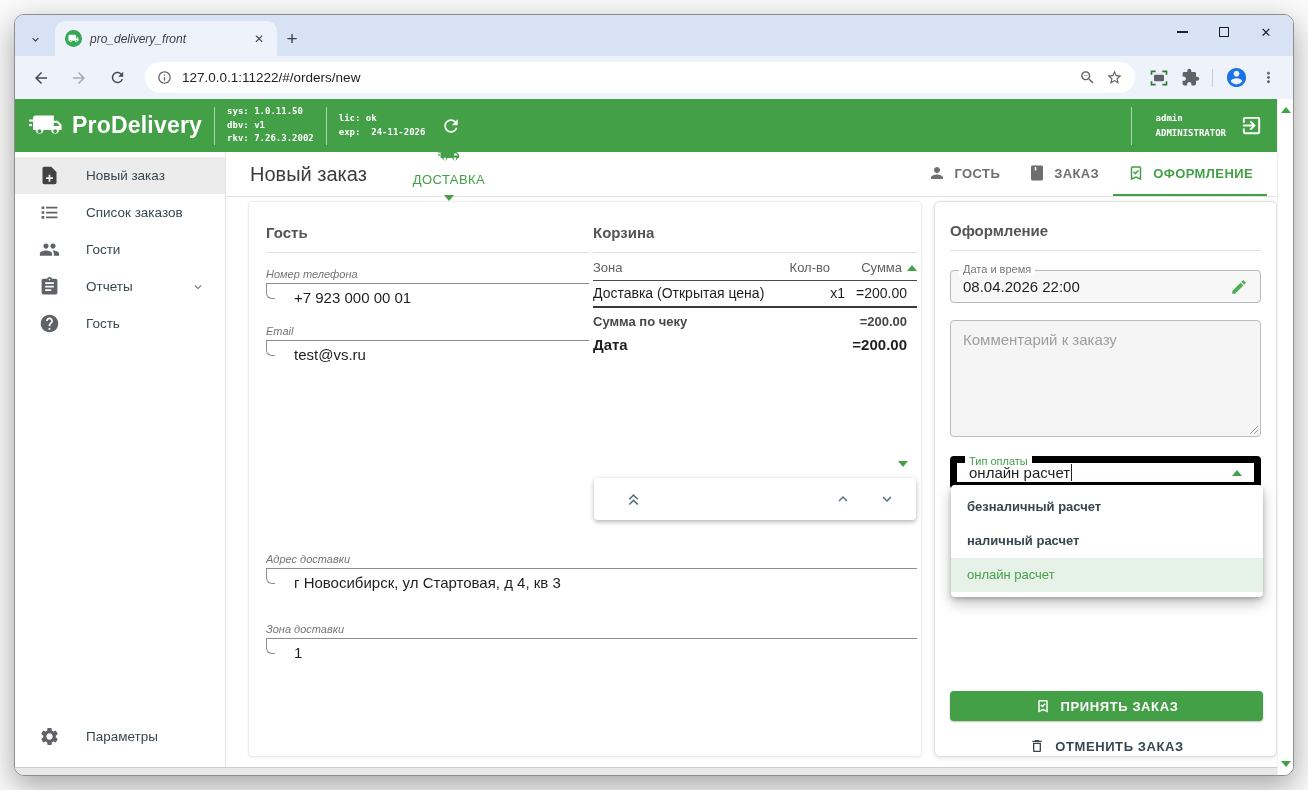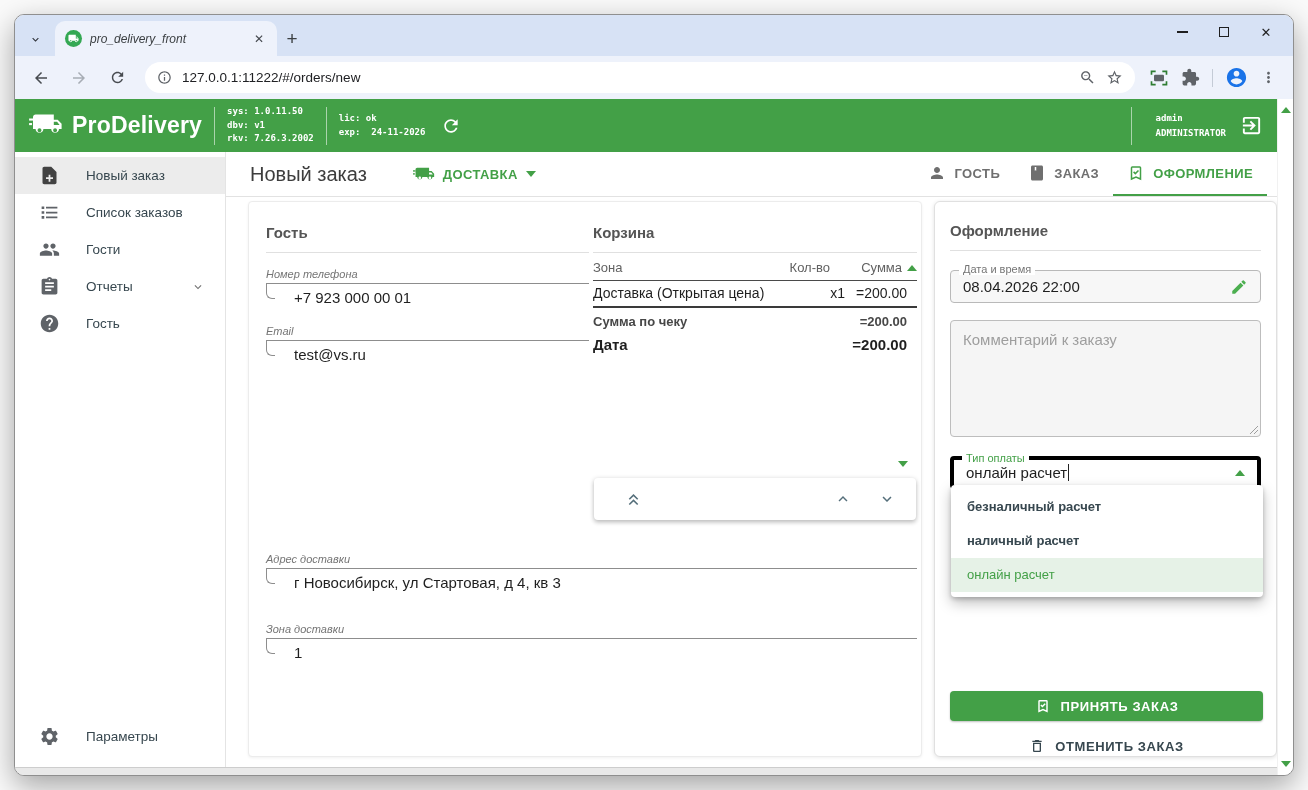--- a/index.html
+++ b/index.html
@@ -25,37 +25,37 @@
   .toolbar { height:43px; background:#eef2fb; display:flex; align-items:center; padding:0 12px; gap:10px; flex:none; }
   .nav-ic { width:28px; height:28px; display:flex; align-items:center; justify-content:center; }
   .urlpill { flex:1; height:31px; background:#fff; border-radius:16px; display:flex; align-items:center; padding:0 12px; gap:10px; margin:0 4px; }
   .url-text { font-size:13.5px; color:#202124; flex:1; }
   .tb-right { display:flex; align-items:center; gap:12px; padding-right:4px; }
   .tb-sep { width:1px; height:18px; background:#c4cbd6; }
   
   .appwrap { flex:1; display:flex; min-height:0; }
   .appcol { flex:1; display:flex; flex-direction:column; min-width:0; }
   .appbar { height:53px; background:#43a047; display:flex; align-items:center; padding:0 14px; color:#fff; flex:none; }
-  .brand { display:flex; gap:9px; font-size:23px; font-weight:bold; letter-spacing:.2px; }
+  .brand { display:flex; align-items:center; gap:9px; font-size:23px; font-weight:bold; letter-spacing:.2px; }
   .vsep { width:1px; height:38px; background:rgba(255,255,255,.55); margin:0 12px; }
   .sysinfo { font-family:"DejaVu Sans Mono", monospace; font-size:9px; font-weight:bold; line-height:1.5; white-space:pre; }
   .refresh { margin-left:16px; display:flex; }
   .userblk { text-align:left; font-family:"DejaVu Sans Mono", monospace; font-size:9px; font-weight:bold; line-height:1.6; margin:0 14px 0 12px; }
   
   .appbody { flex:1; display:flex; min-height:0; background:#fff; }
   .sidebar { width:211px; border-right:1px solid #e4e4e4; display:flex; flex-direction:column; padding-top:5px; flex:none; }
   .sbitem { height:37px; display:flex; align-items:center; padding:0 14px 0 24px; gap:26px; font-size:13.5px; color:#37474f; cursor:pointer; }
   .sbitem.active { background:#ececec; }
   .sbitem .grow { flex:1; }
   .sb-spacer { flex:1; }
   .sbbottom { margin-bottom:12px; }
   .main { flex:1; display:flex; flex-direction:column; min-width:0; }
   .mainhdr { height:45px; border-bottom:1px solid #e2e2e2; display:flex; align-items:center; padding-left:24px; flex:none; }
   .pagetitle { font-size:20px; color:#3d3d3d; }
-  .delivery { margin-left:46px; display:flex; align-items:center; gap:8px; color:#43a047; font-size:13px; font-weight:bold; letter-spacing:.4px; cursor:pointer; }
+  .delivery { margin-left:46px; display:flex; align-items:center; gap:8px; color:#43a047; font-size:13px; font-weight:normal; letter-spacing:.4px; cursor:pointer;flex-direction:column; }
   .caret-dn { width:0; height:0; border-left:5px solid transparent; border-right:5px solid transparent; border-top:6px solid #43a047; }
   .caret-up { width:0; height:0; border-left:5px solid transparent; border-right:5px solid transparent; border-bottom:6px solid #43a047; }
   .tabs { margin-left:auto; display:flex; height:100%; margin-right:10px; }
   .ttab { display:flex; align-items:center; gap:8px; padding:0 14px; font-size:13px; font-weight:bold; letter-spacing:.4px;
           color:#6f6f6f; border-bottom:2px solid transparent; cursor:pointer; }
   .ttab.active { color:#43a047; border-bottom-color:#43a047; }
   .content { flex:1; position:relative; min-height:0; }
   
   .lcard { position:absolute; left:22px; top:4px; width:674px; bottom:10px; background:#fff; border:1px solid #ececec; border-radius:4px; box-shadow:0 1px 3px rgba(0,0,0,.06); }
   .sect-title { font-size:15px; font-weight:bold; color:#555; padding-bottom:11px; border-bottom:1px solid #e0e0e0; }
@@ -82,21 +82,21 @@
            border-radius:6px; box-shadow:0 1px 4px rgba(0,0,0,.12); padding:20px 15px 0; }
   .fset { position:relative; border:1px solid #b9b9b9; border-radius:4px; height:33px; display:flex; align-items:center;
           padding:0 12px; background:#f7f7f7; margin-top:19px; }
   .fset-legend { position:absolute; top:-8px; left:8px; background:#fff; padding:0 4px; font-size:11px; color:#757575; }
   .fset-val { font-size:15px; color:#1f1f1f; }
   .fset .right { margin-left:auto; display:flex; align-items:center; }
   .comment { margin-top:17px; height:117px; border:1px solid #bdbdbd; border-radius:4px; background:#f5f5f5; padding:10px 12px;
              font-size:15px; color:#9e9e9e; position:relative; }
   .comment::after { content:""; position:absolute; right:2px; bottom:2px; width:10px; height:10px;
              background:repeating-linear-gradient(135deg, transparent 0 2px, #9e9e9e 2px 3px); clip-path:polygon(100% 0,100% 100%,0 100%); }
-  .fset.pay { border:4px solid #000000; background:#fff; }
+  .fset.pay { border:7px solid #000000; background:#fff; }
   .fset.pay .fset-legend { color:#43a047; }
   .textcaret { display:inline-block; width:1px; height:17px; background:#222; vertical-align:middle; margin-left:1px; }
   .paymenu { position:absolute; left:16px; top:283px; width:312px; background:#fff; border-radius:4px; padding:5px 0;
              box-shadow:0 6px 14px rgba(0,0,0,.25),0 2px 4px rgba(0,0,0,.2); z-index:6; }
   .payopt { height:34px; line-height:34px; padding-left:16px; font-size:13px; font-weight:bold; color:#37474f; cursor:pointer; }
   .payopt.selected { color:#43a047; background:#e6f2e7; font-weight:normal; }
   .acceptbtn { position:absolute; left:15px; top:489px; width:313px; height:30px; background:#43a047; border-radius:4px;
                display:flex; align-items:center; justify-content:center; gap:10px; color:#fff; font-size:13px; font-weight:bold;
                letter-spacing:.6px; cursor:pointer; box-shadow:0 1px 2px rgba(0,0,0,.25); }
   .cancelbtn { position:absolute; left:15px; top:528px; width:313px; height:32px; display:flex; align-items:center;

